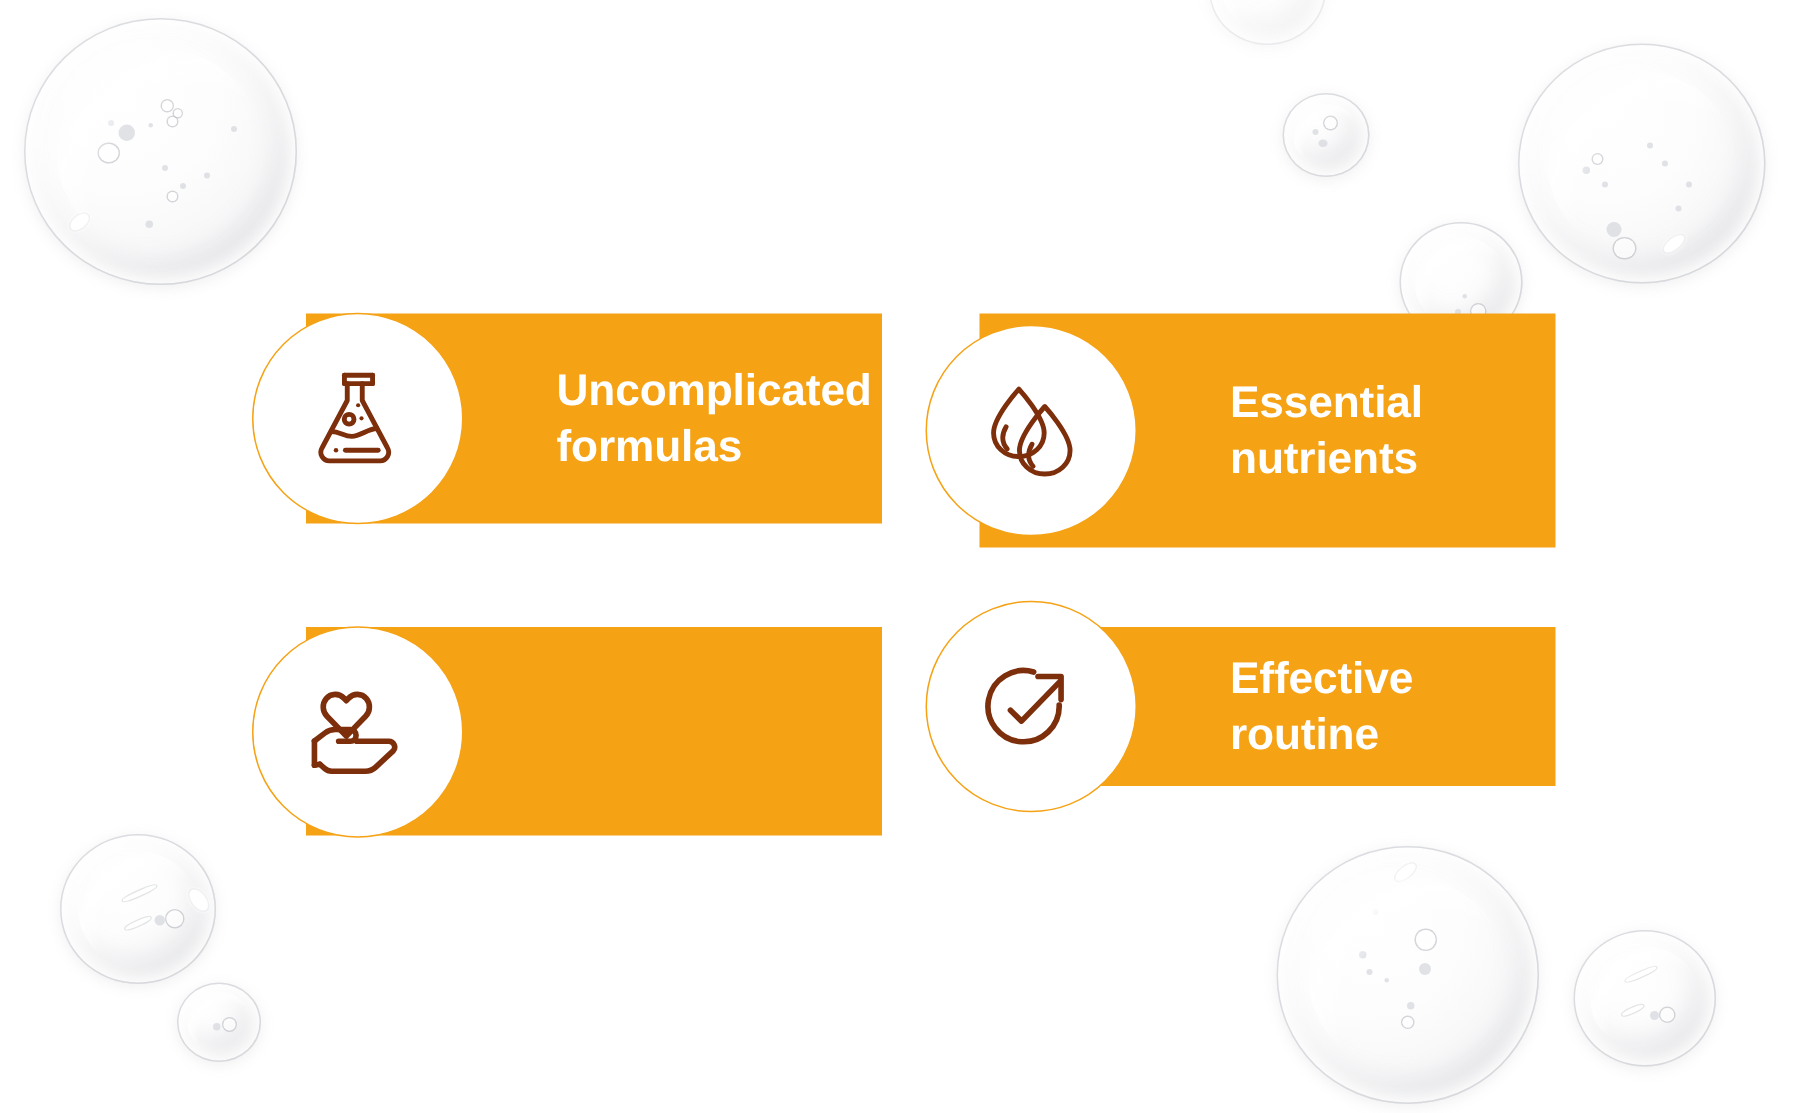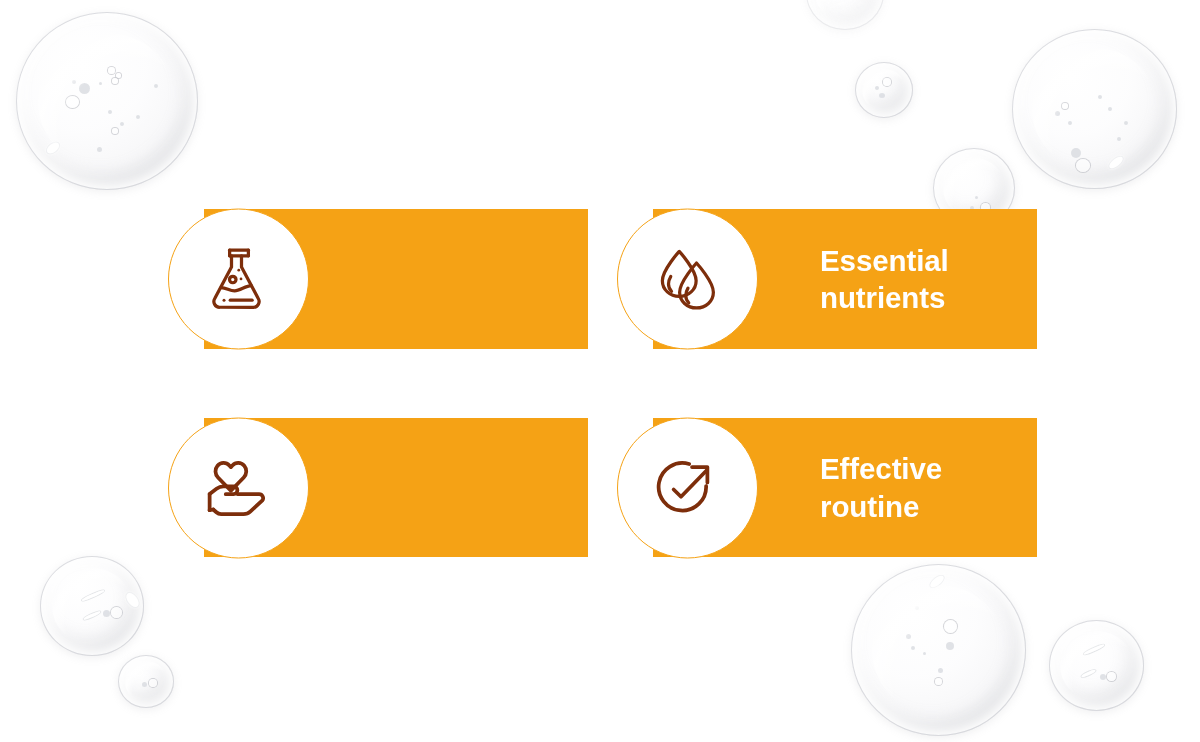--- a/index.html
+++ b/index.html
@@ -225,23 +225,25 @@
           <path d="M24.5 13h15"></path>
           <path d="M26 13v9L12.6 47.2a4.6 4.6 0 0 0 4 7h26.8a4.6 4.6 0 0 0 4-7L34 22v-9"></path>
           <path d="M17.6 38.5c4.4 0 6.6 2.6 10.9 2.6 4.3 0 8.8-4.2 13.3-4.2"></path>
           <circle cx="27" cy="32" r="2.6"></circle>
           <circle cx="31.8" cy="24.5" r="1.1" fill="#7d2e0b" stroke="none"></circle>
           <circle cx="33.6" cy="31.5" r="1.1" fill="#7d2e0b" stroke="none"></circle>
           <path d="M25 48.5h17.5"></path>
           <circle cx="20" cy="48.5" r="1.2" fill="#7d2e0b" stroke="none"></circle>
         </svg>
       </div>
-    </div>
-
-    <div class="card" style="left: 653px; top: 209px; width: 384px; height: 140px; --accent: #f5a215;">
+      <div class="card-label" style="color: rgb(255, 255, 255);">Uncomplicated
+formulas</div>
+    </div>
+
+    <div class="card" style="left: 653px; top: 209px; width: 384px; height: 156px; --accent: #f5a215;">
       <div class="card-medallion">
         <svg viewBox="0 0 64 64" fill="none" stroke="#7d2e0b" stroke-width="2.6" stroke-linecap="round" stroke-linejoin="round">
           <path d="M25 9.5c0 0-13.5 14.8-13.5 23.4 0 7.1 6 12.6 13.5 12.6 7.5 0 13.5-5.5 13.5-12.6C38.5 24.3 25 9.5 25 9.5z"></path>
           <path d="M18.2 29.6c-1.2 2.1-1.8 4-1.8 5.9 0 2.2.9 4.3 2.4 5.9"></path>
           <path d="M38.8 18.8c0 0-13.5 14.8-13.5 23.4 0 7.1 6 12.6 13.5 12.6 7.5 0 13.5-5.5 13.5-12.6 0-8.6-13.5-23.4-13.5-23.4z"></path>
           <path d="M32 38.9c-1.2 2.1-1.8 4-1.8 5.9 0 2.2.9 4.3 2.4 5.9"></path>
         </svg>
       </div>
       <div class="card-label" style="color: rgb(255, 255, 255);">Essential
 nutrients</div>
@@ -252,21 +254,21 @@
         <svg viewBox="0 0 64 64" fill="none" stroke="#7d2e0b" stroke-width="3" stroke-linecap="round" stroke-linejoin="round">
           <path d="M36.2 14.6c-2.5-2.9-6.9-3-9.5-.2l-1.2 1.3-1.2-1.3c-2.6-2.8-7-2.7-9.5.2-2.3 2.7-2.1 6.8.4 9.4l10.3 10.6L35.8 24c2.5-2.6 2.7-6.7.4-9.4z"></path>
           <path d="M8.5 37.2 14 33c1.6-1.2 3.6-1.9 5.6-1.9h8.1c1.7 0 3 1.4 3 3.1 0 1.7-1.3 3.1-3 3.1h-6.3"></path>
           <path d="M31 37.3h17.1c2.7 0 4.2 3.2 2.4 5.2l-9.3 8.6c-1.5 1.4-3.5 2.2-5.6 2.2H17.7c-1.4 0-2.7-.5-3.8-1.5l-2.5-2.2"></path>
           <path d="M8.5 37.2v12.9"></path>
           <path d="M8.5 50.1 11.4 49.6"></path>
         </svg>
       </div>
     </div>
 
-    <div class="card" style="left: 653px; top: 418px; width: 384px; height: 139px; --accent: #f5a215;">
+    <div class="card" style="left: 653px; top: 418px; width: 384px; height: 106px; --accent: #f5a215;">
       <div class="card-medallion">
         <svg viewBox="0 0 64 64" fill="none" stroke="#7d2e0b" stroke-width="3" stroke-linecap="round" stroke-linejoin="round">
           <path d="M46.5 30.8a19 19 0 1 1-13.6-17.6"></path>
           <path d="M20.5 33.6 26.4 39.4 47 18.2"></path>
           <path d="M35.2 15.6h12.3v12.3"></path>
         </svg>
       </div>
       <div class="card-label" style="color: rgb(255, 255, 255);">Effective
 routine</div>
     </div>

